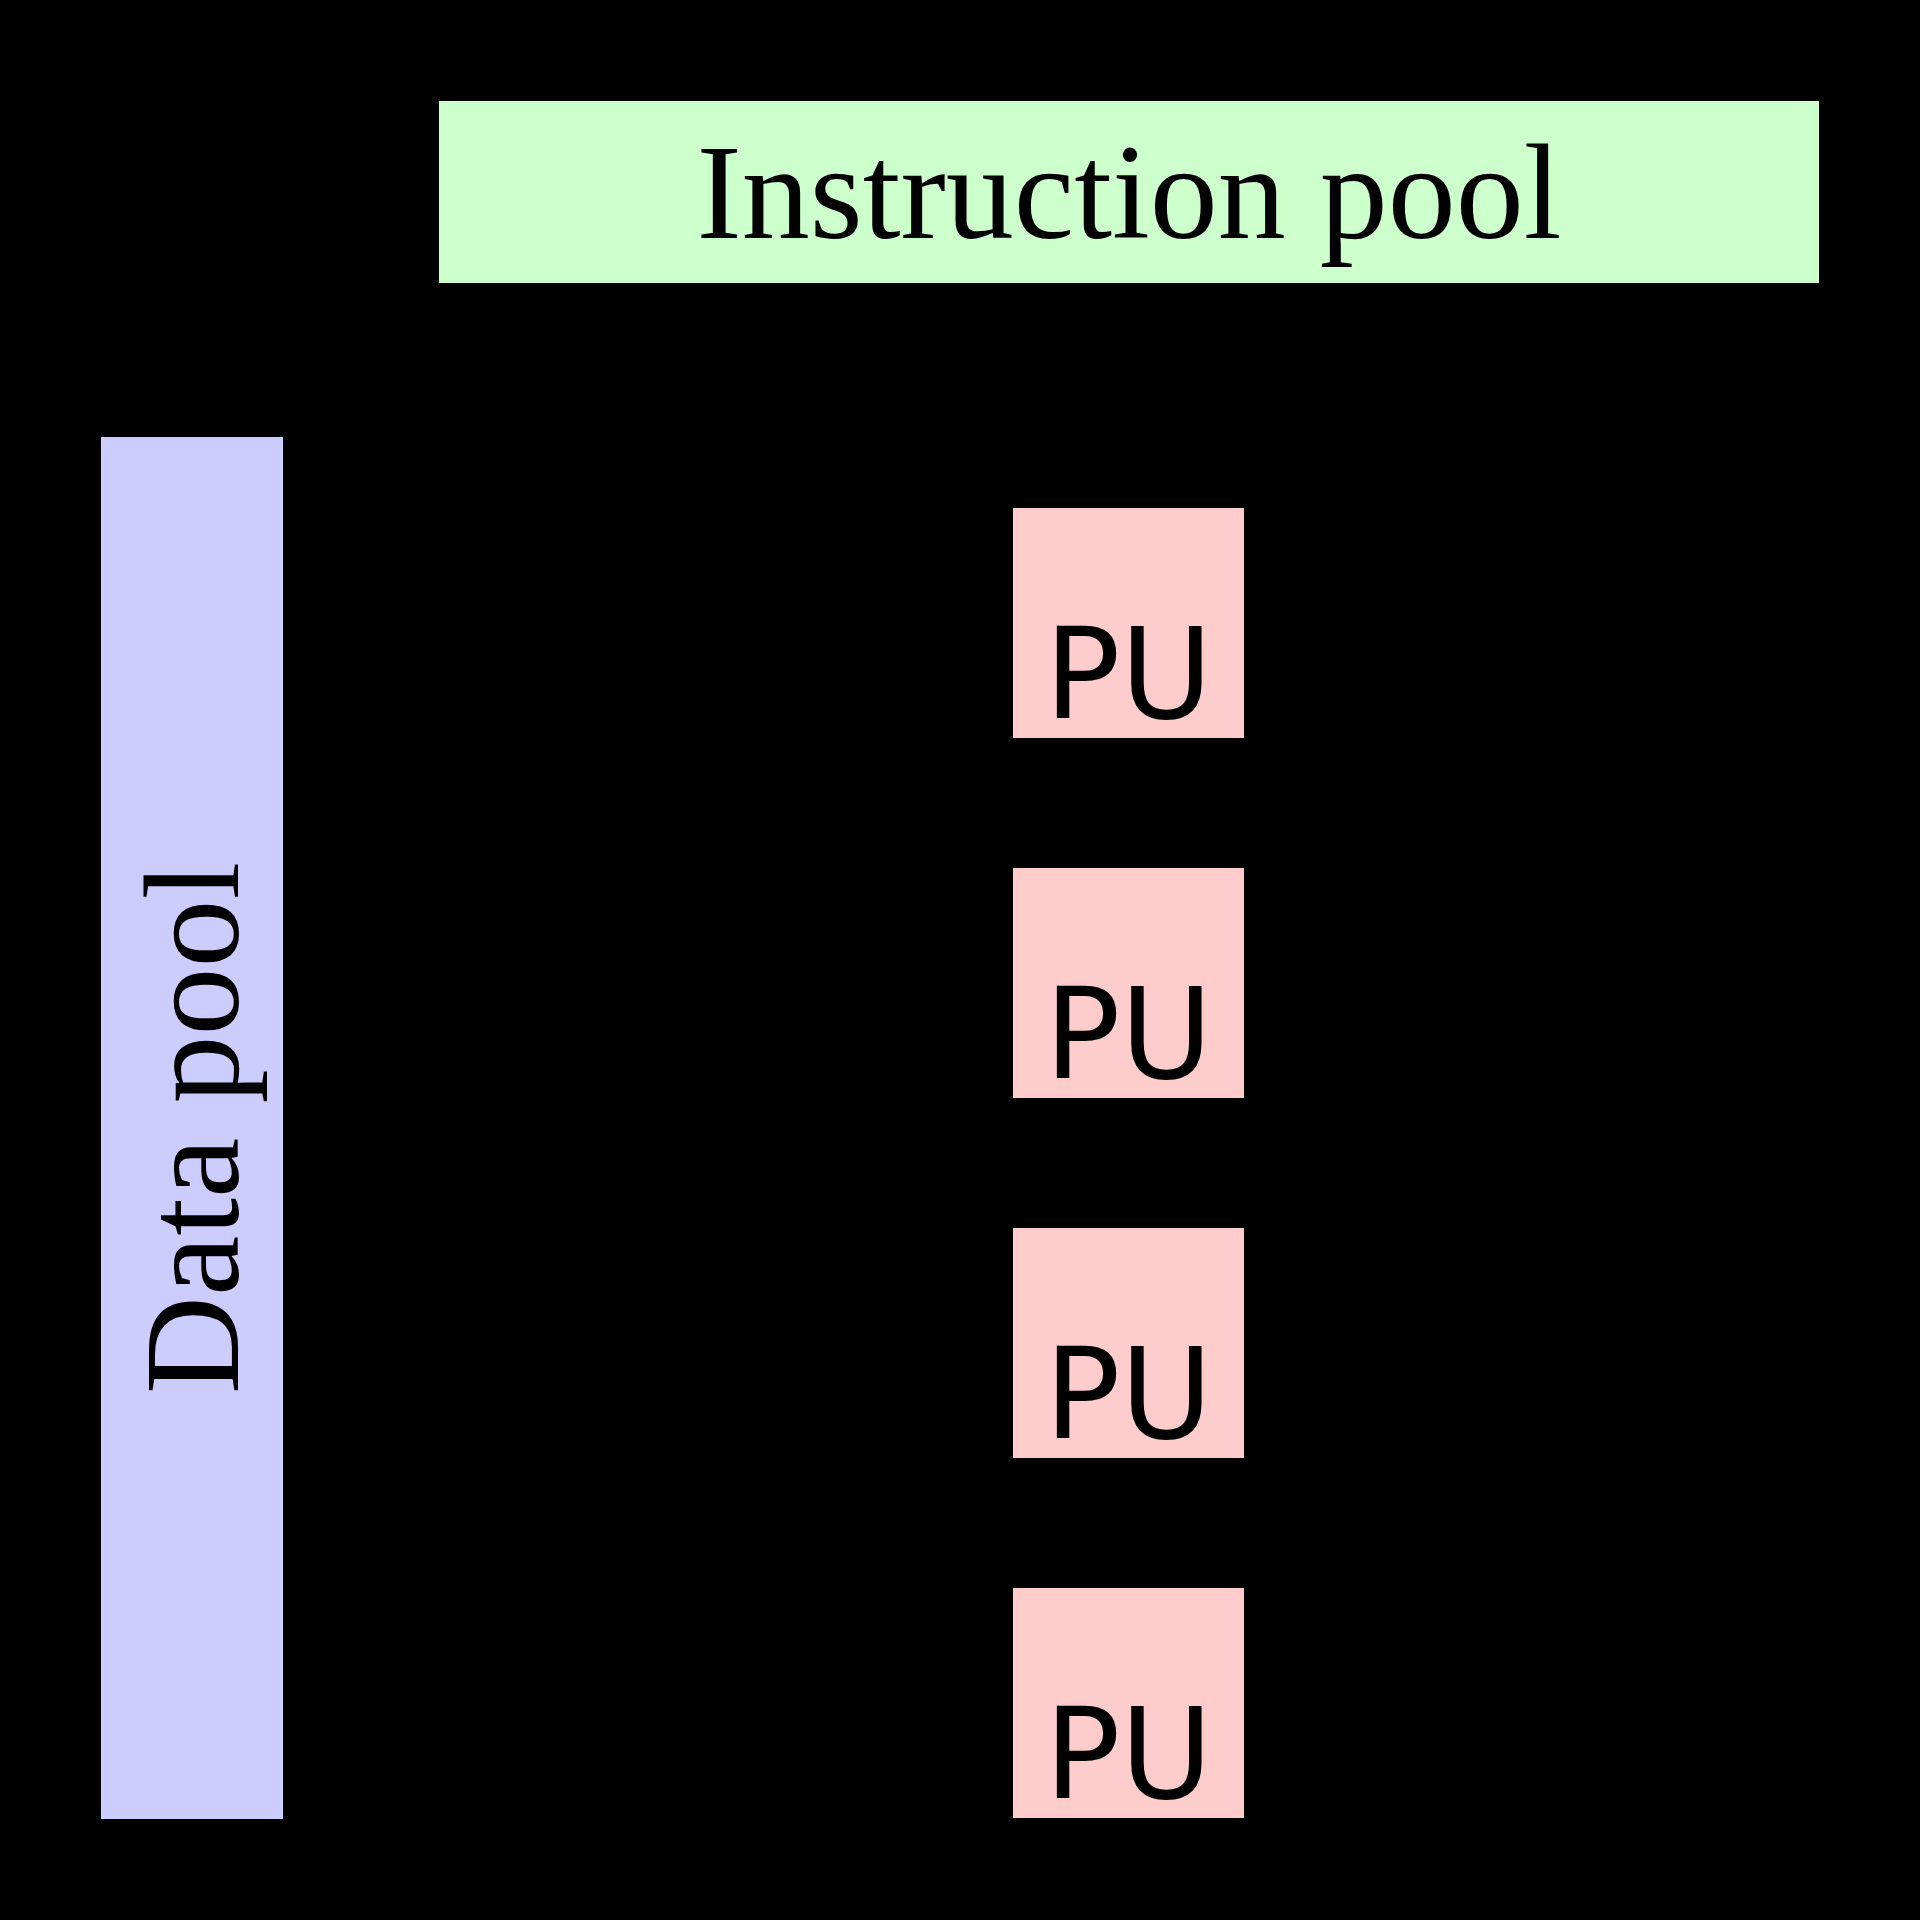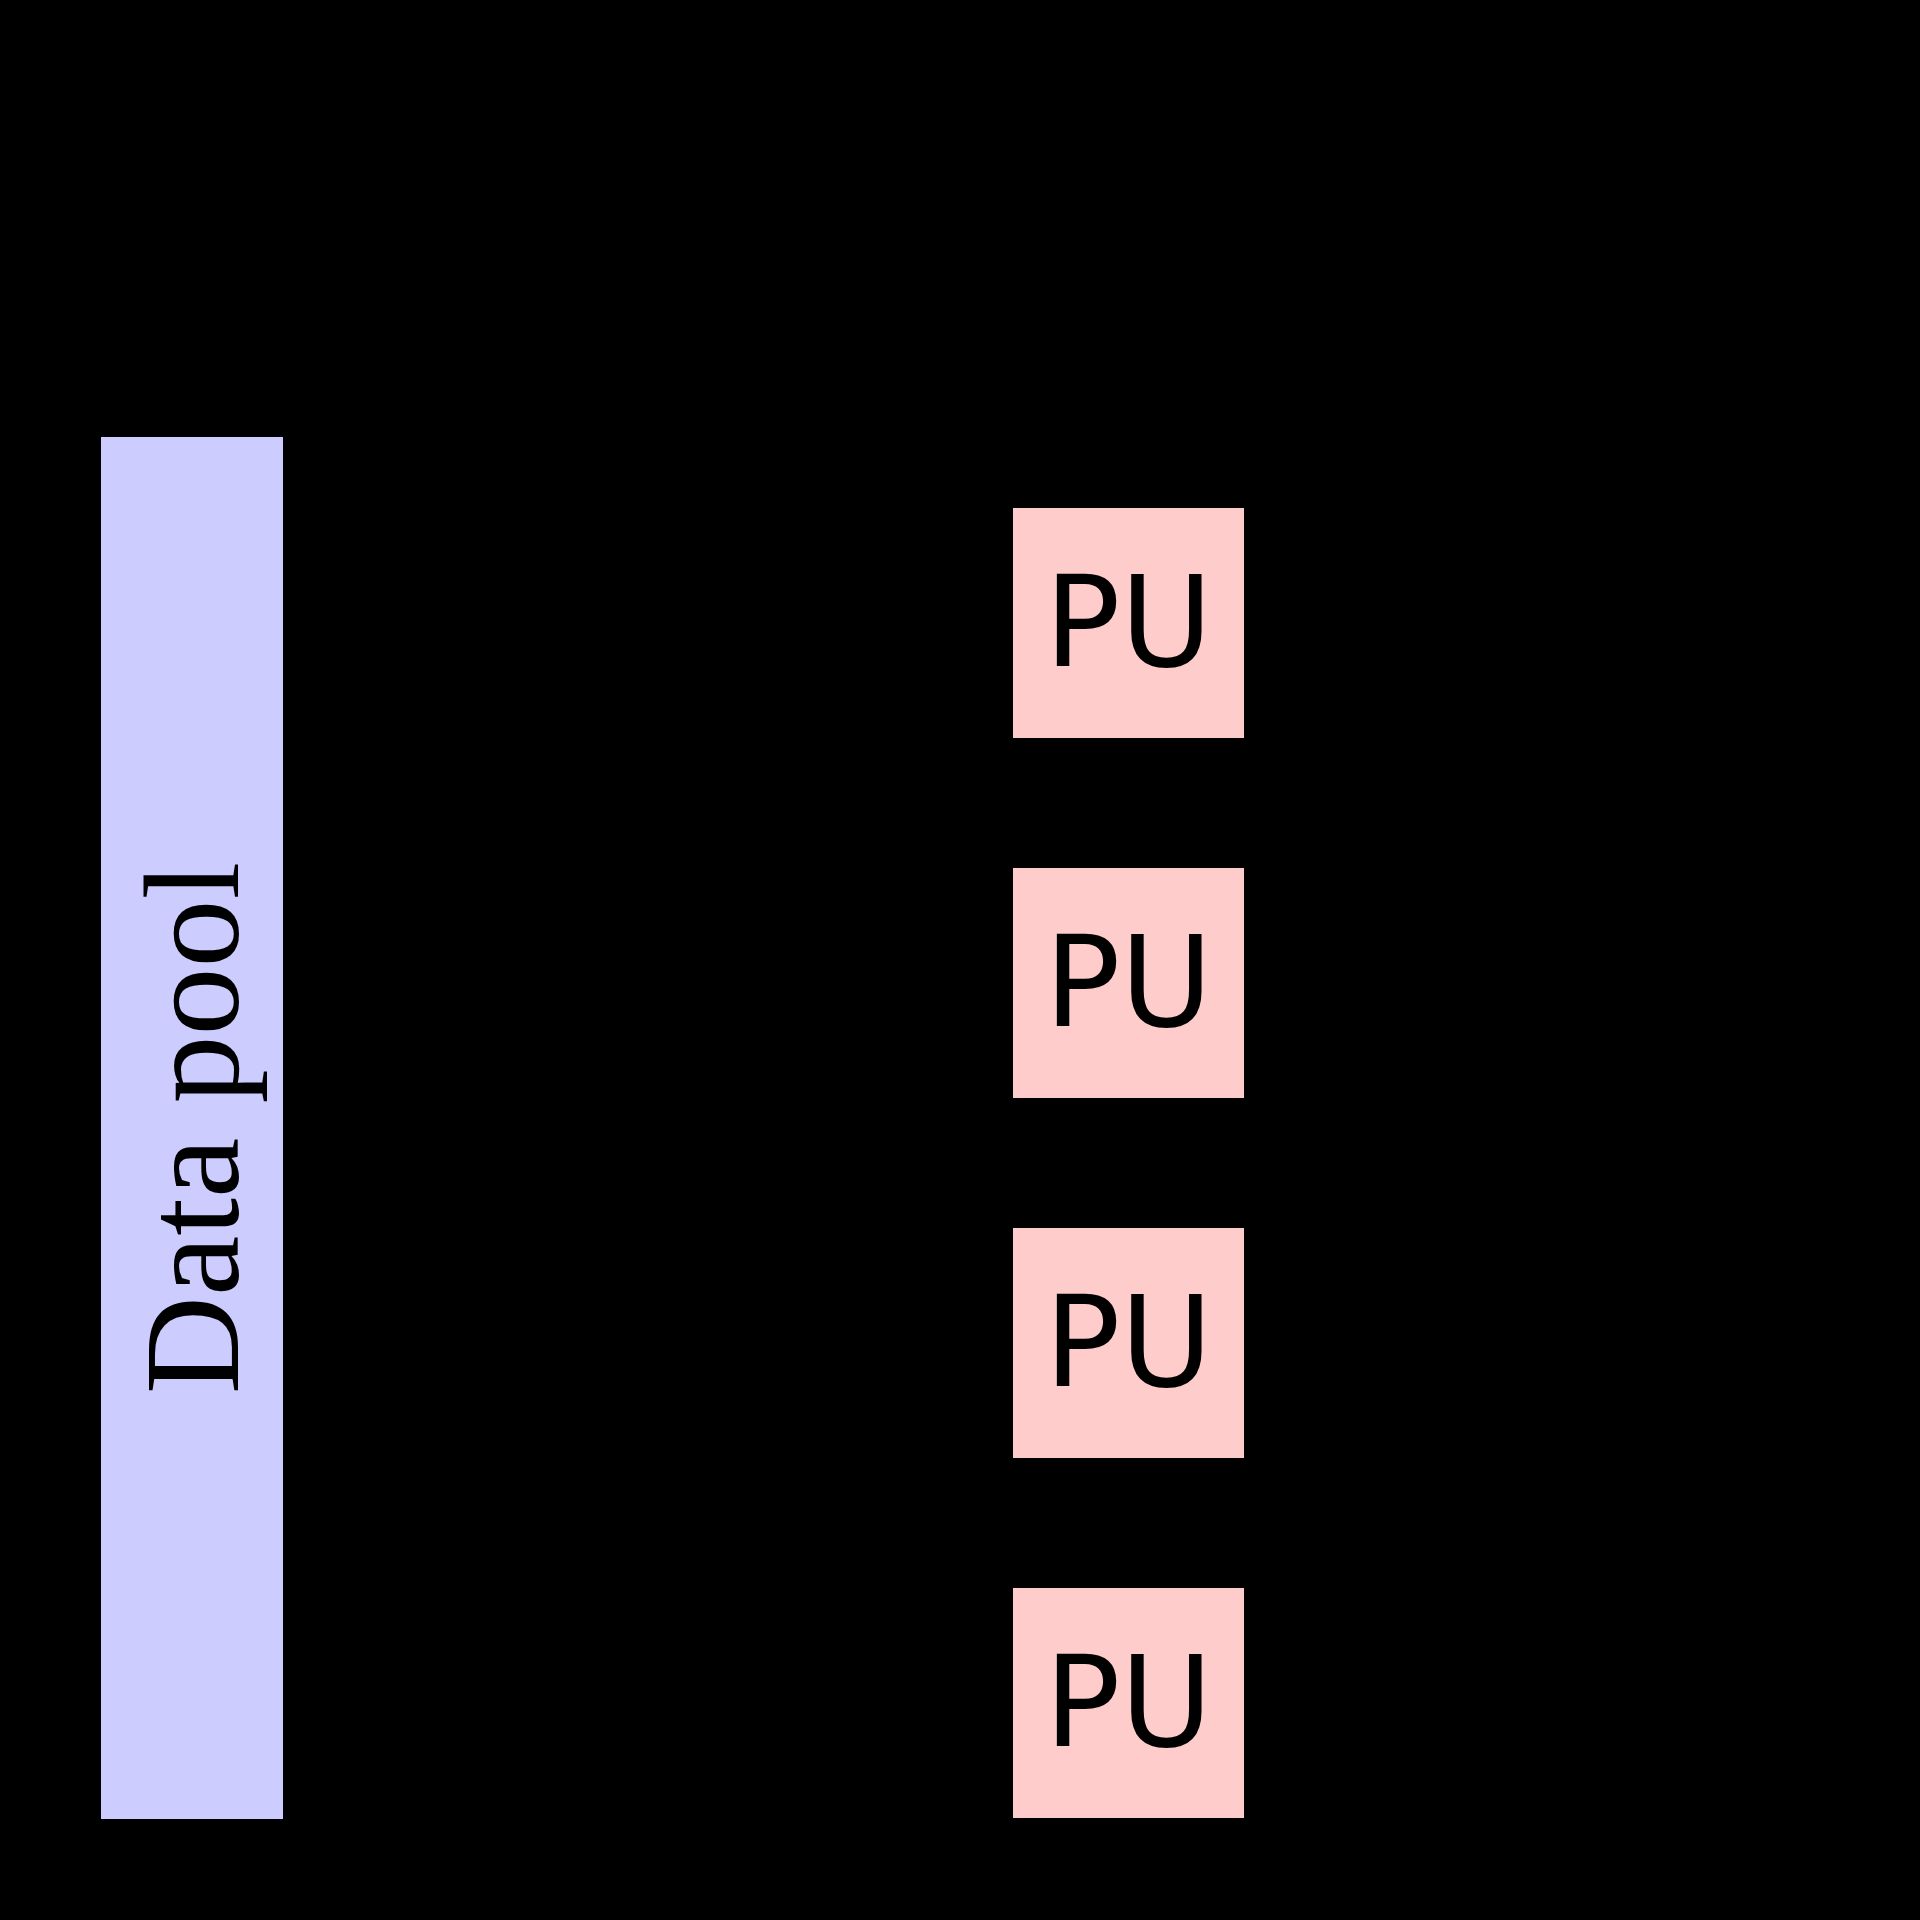--- a/index.html
+++ b/index.html
@@ -40,37 +40,40 @@
   .vtext {
     transform: rotate(-90deg);
     white-space: nowrap;
   }
   .pu-box {
     position: absolute;
     left: 1013px;
     width: 231px;
     height: 230px;
     display: flex;
-    align-items: center;
+    align-items: flex-end;
     justify-content: center;
     font-family: "DejaVu Sans", sans-serif;
     font-size: 126px;
     line-height: 1;
     color: #000000;
   }
   .pu-1 { top: 508px; }
   .pu-2 { top: 868px; }
   .pu-3 { top: 1228px; }
   .pu-4 { top: 1588px; }
 </style>
 </head>
 <body>
 
 <div class="canvas">
 
+  <div class="pool-bar instruction-pool" style="background-color: rgb(204, 255, 204);">
+    <span>Instruction pool</span>
+  </div>
 
   <div class="pool-bar data-pool" style="background-color: rgb(204, 204, 255);">
     <span class="vtext">Data pool</span>
   </div>
 
   <div class="pu-box pu-1" style="background-color: rgb(255, 204, 204);">
     <span>PU</span>
   </div>
 
   <div class="pu-box pu-2" style="background-color: rgb(255, 204, 204);">

